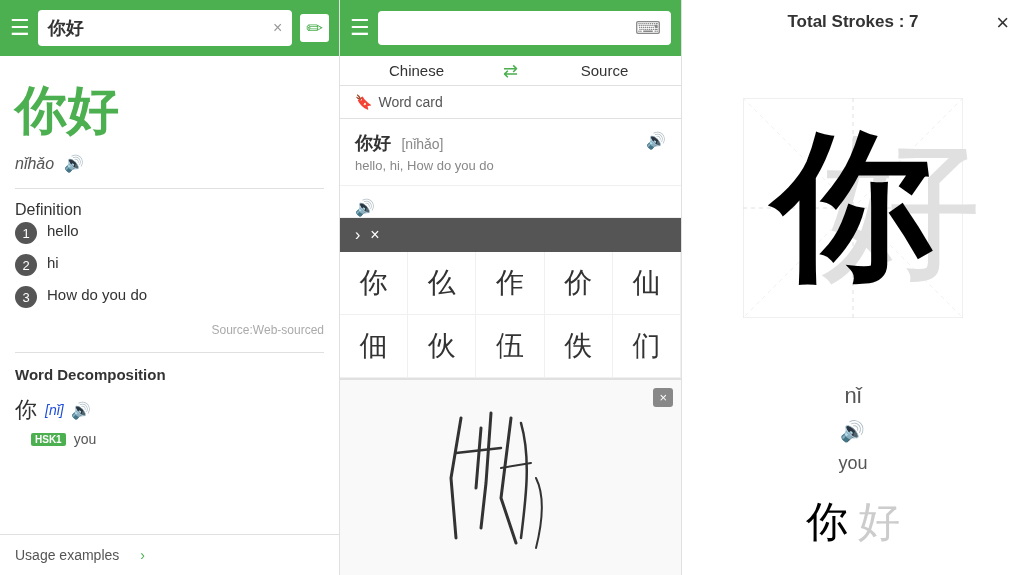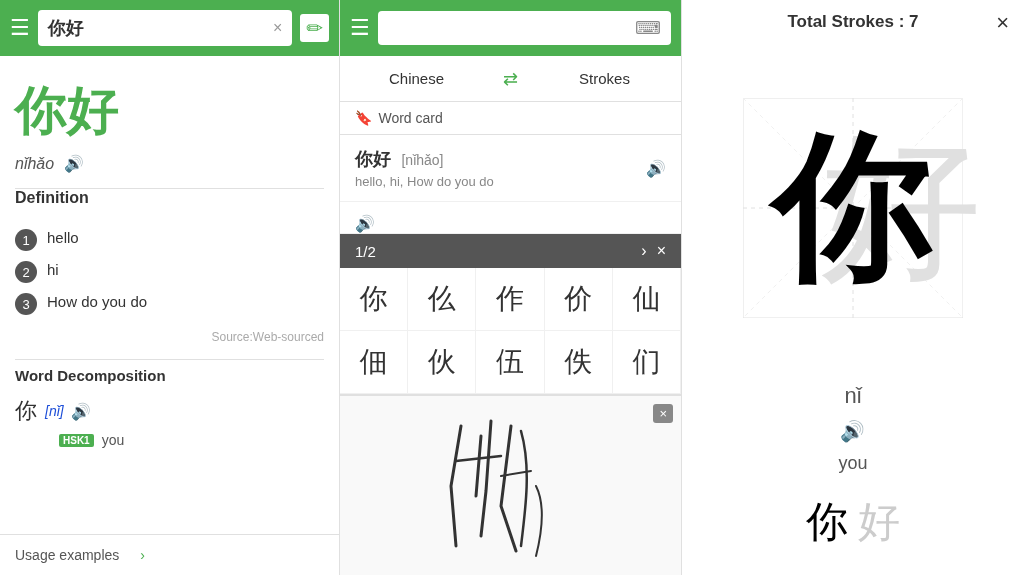--- a/index.html
+++ b/index.html
@@ -102,24 +102,25 @@
       font-size: 16px;
       cursor: pointer;
     }
 
     .definition-section {
       margin-bottom: 15px;
     }
 
     .definition-title {
       font-size: 16px;
-      font-weight: bold;
-      color: #333;
-      margin-bottom: 22px;
+      font-weight: normal;
+      color: #333;
+      margin-bottom: 3px;
       border-top: 1px solid #e0e0e0;
+      padding-top: 12px;
     }
 
     .definition-list {
       list-style: none;
       padding: 0;
     }
 
     .definition-item {
       display: flex;
       align-items: flex-start;
@@ -144,21 +145,21 @@
 
     .source-text {
       font-size: 12px;
       color: #aaa;
       text-align: right;
       margin-bottom: 15px;
     }
 
     .word-decomp-section {
       border-top: 1px solid #e0e0e0;
-      padding-top: 7px;
+      padding-top: 13px;
     }
 
     .word-decomp-title {
       font-size: 15px;
       font-weight: bold;
       color: #333;
       margin-bottom: 12px;
     }
 
     .decomp-item {
@@ -253,21 +254,21 @@
     .keyboard-icon {
       color: #888;
       font-size: 18px;
     }
 
     .tab-row {
       display: flex;
       align-items: center;
       border-bottom: 1px solid #e0e0e0;
       background: #fff;
-      height: 46px;
+      height: 30px;
       flex-shrink: 0;
     }
 
     .tab-chinese {
       flex: 1;
       text-align: center;
       font-size: 15px;
       color: #333;
       font-weight: 500;
       padding: 12px 0;
@@ -305,21 +306,21 @@
       font-size: 14px;
     }
 
     .word-card-label {
       font-size: 14px;
       color: #555;
     }
 
     .result-item {
       display: flex;
-      align-items: center;
+      align-items: flex-start;
       padding: 12px 15px;
       border-bottom: 1px solid #f0f0f0;
       cursor: pointer;
       gap: 11px;
     }
 
     .result-item-content {
       flex: 1;
     }
 
@@ -577,21 +578,21 @@
 
     <div class="source-text">Source:Web-sourced</div>
 
     <div class="word-decomp-section">
       <div class="word-decomp-title">Word Decomposition</div>
       <div class="decomp-item">
         <span class="decomp-char">你</span>
         <span class="decomp-pinyin">[nǐ]</span>
         <span class="speaker-icon">🔊</span>
       </div>
-      <div style="display:flex; align-items:center; gap:8px; margin-left:44px;">
+      <div style="display:flex; align-items:center; gap:8px; margin-left:16px;">
         <span class="hsk-badge">HSK1</span>
         <span class="decomp-meaning">you</span>
       </div>
     </div>
   </div>
 
   <div class="usage-examples-row">
     <span class="usage-label">Usage examples</span>
     <span class="usage-arrow">›</span>
   </div>
@@ -602,21 +603,21 @@
     <span class="hamburger-icon">☰</span>
     <div class="middle-search-box">
       <input class="middle-search-input" type="text" style="">
       <span class="keyboard-icon">⌨</span>
     </div>
   </div>
 
   <div class="tab-row">
     <div class="tab-chinese">Chinese</div>
     <div class="tab-arrows">⇄</div>
-    <div class="tab-english">Strokes</div>
+    <div class="tab-english">Source</div>
   </div>
 
   <div class="word-card-row">
     <span class="bookmark-icon">🔖</span>
     <span class="word-card-label">Word card</span>
   </div>
 
   <div class="result-item">
     <div class="result-item-content">
       <div class="result-main">
@@ -626,21 +627,20 @@
       <div class="result-sub">hello, hi, How do you do</div>
     </div>
     <span class="result-speaker">🔊</span>
   </div>
 
   <div class="result-item" style="padding-bottom:0;">
     <span class="result-speaker">🔊</span>
   </div>
 
   <div class="suggestion-row">
-    <span class="suggestion-label">1/2</span>
     <span class="suggestion-arrow">›</span>
     <span class="suggestion-close">×</span>
   </div>
 
   <div class="char-grid">
     <div class="char-cell">你</div>
     <div class="char-cell">仫</div>
     <div class="char-cell">作</div>
     <div class="char-cell">价</div>
     <div class="char-cell">仙</div>

